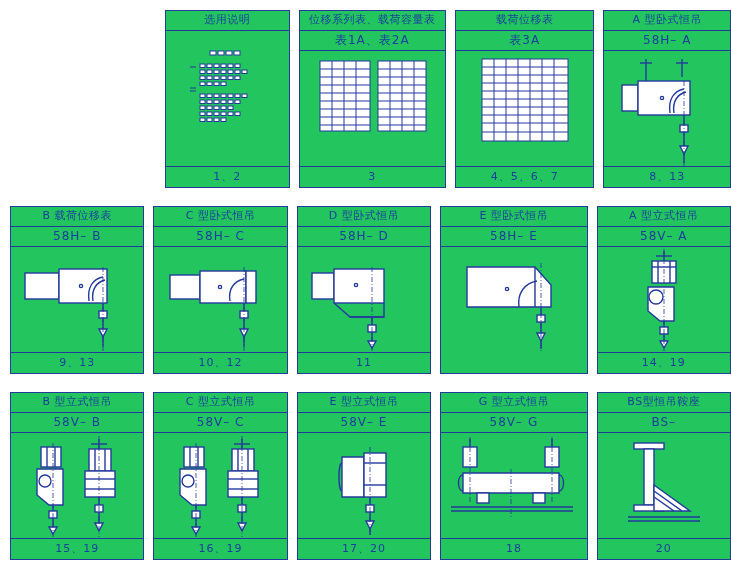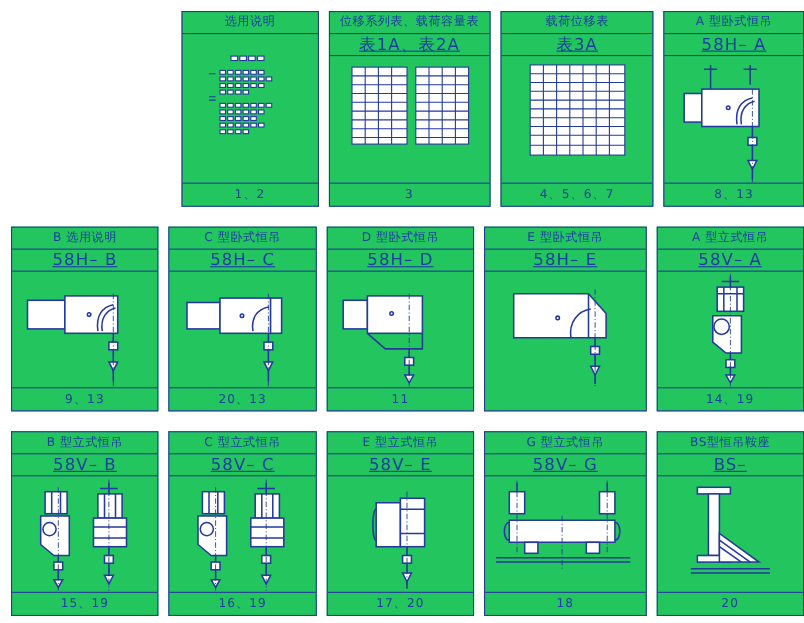--- a/index.html
+++ b/index.html
@@ -32,27 +32,26 @@
     font-size:11px;
     line-height:18px;
     height:19px;
     white-space:nowrap;
     overflow:hidden;
     letter-spacing:0.5px;
   }
   .hdr2{
     border-bottom:1.5px solid #24399c;
     text-align:center;
-    font-size:15px;
+    font-size:12px;
     line-height:18px;
     height:19px;
     white-space:nowrap;
     overflow:hidden;
     letter-spacing:1px;
-    text-decoration:underline;
   }
   .body{
     flex:1;
     position:relative;
     overflow:hidden;
   }
   .ftr{
     border-top:1.5px solid #24399c;
     text-align:center;
     font-size:11px;
@@ -266,21 +265,21 @@
           </g>
         </svg>
       </div>
       <div class="ftr">8、13</div>
     </div>
   </div>
 
   <div class="row row2" style="padding-top:18px;">
 
     <div class="card c-r">
-      <div class="hdr">B 选用说明</div>
+      <div class="hdr">B 载荷位移表</div>
       <div class="hdr2">58H– B</div>
       <div class="body">
         <svg width="132" height="108" viewBox="0 0 132 108">
           <g class="ln med">
             <rect x="14" y="26" width="34" height="26" class="fillw"></rect>
             <rect x="48" y="22" width="48" height="34" class="fillw"></rect>
             <path d="M78,54 C76,40 82,32 92,30"></path>
             <path d="M82,54 C80,42 86,35 94,33"></path>
             <circle cx="70" cy="39" r="1.6"></circle>
             <line x1="92" y1="56" x2="92" y2="64"></line>
@@ -312,21 +311,21 @@
             <rect x="86" y="64" width="8" height="7" class="fillw"></rect>
             <line x1="90" y1="71" x2="90" y2="82"></line>
             <path d="M86,82 l8,0 l-4,8 z" class="fillw"></path>
             <line x1="90" y1="90" x2="90" y2="100"></line>
           </g>
           <g class="ln dash">
               <line x1="90" y1="20" x2="90" y2="104"></line>
             </g>
         </svg>
       </div>
-      <div class="ftr">20、13</div>
+      <div class="ftr">10、12</div>
     </div>
 
     <div class="card c-r">
       <div class="hdr">D 型卧式恒吊</div>
       <div class="hdr2">58H– D</div>
       <div class="body">
         <svg width="132" height="108" viewBox="0 0 132 108">
           <g class="ln med">
             <rect x="14" y="26" width="22" height="26" class="fillw"></rect>
             <rect x="36" y="22" width="50" height="34" class="fillw"></rect>

